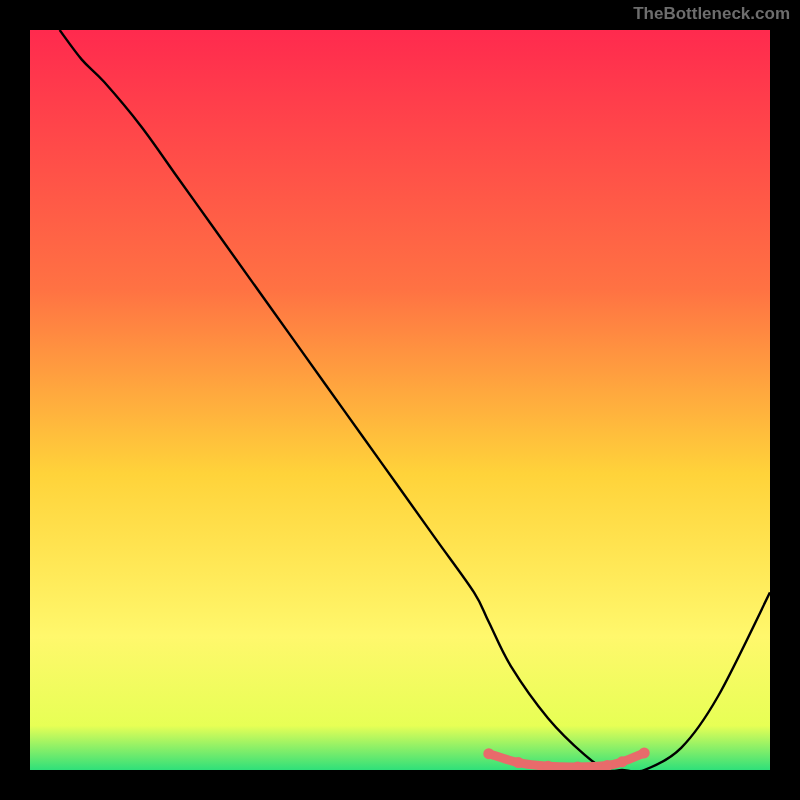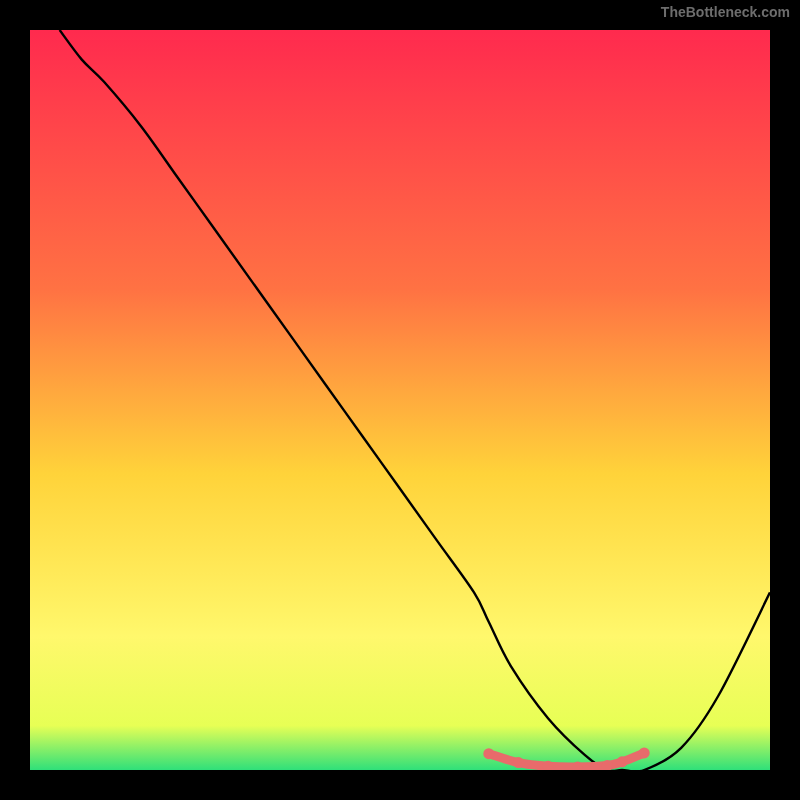--- a/index.html
+++ b/index.html
@@ -1,18 +1,18 @@
 <!DOCTYPE html>
 <html><head>
 <meta charset="utf-8">
 <style>
   * { margin: 0; padding: 0; box-sizing: border-box; }
   html, body { width: 800px; height: 800px; background: #000; overflow: hidden; }
   .container { position: relative; width: 800px; height: 800px; background: #000; }
-  .watermark { position: absolute; top: 4px; right: 10px; color: #6d6d6d; font-family: Arial, sans-serif; font-size: 14px; font-weight: bold; z-index: 10; }
+  .watermark { position: absolute; top: 4px; right: 10px; color: #6d6d6d; font-family: Arial, sans-serif; font-size: 17px; font-weight: bold; z-index: 10; }
   .plot-area { position: absolute; top: 30px; left: 30px; width: 740px; height: 740px; }
   .gradient-bg { position: absolute; inset: 0; width: 100%; height: 100%; }
   .curve-svg { position: absolute; inset: 0; width: 100%; height: 100%; }
 </style>
 </head>
 <body>
 
 <div class="container">
   <div class="watermark">TheBottleneck.com</div>
   <div class="plot-area">

